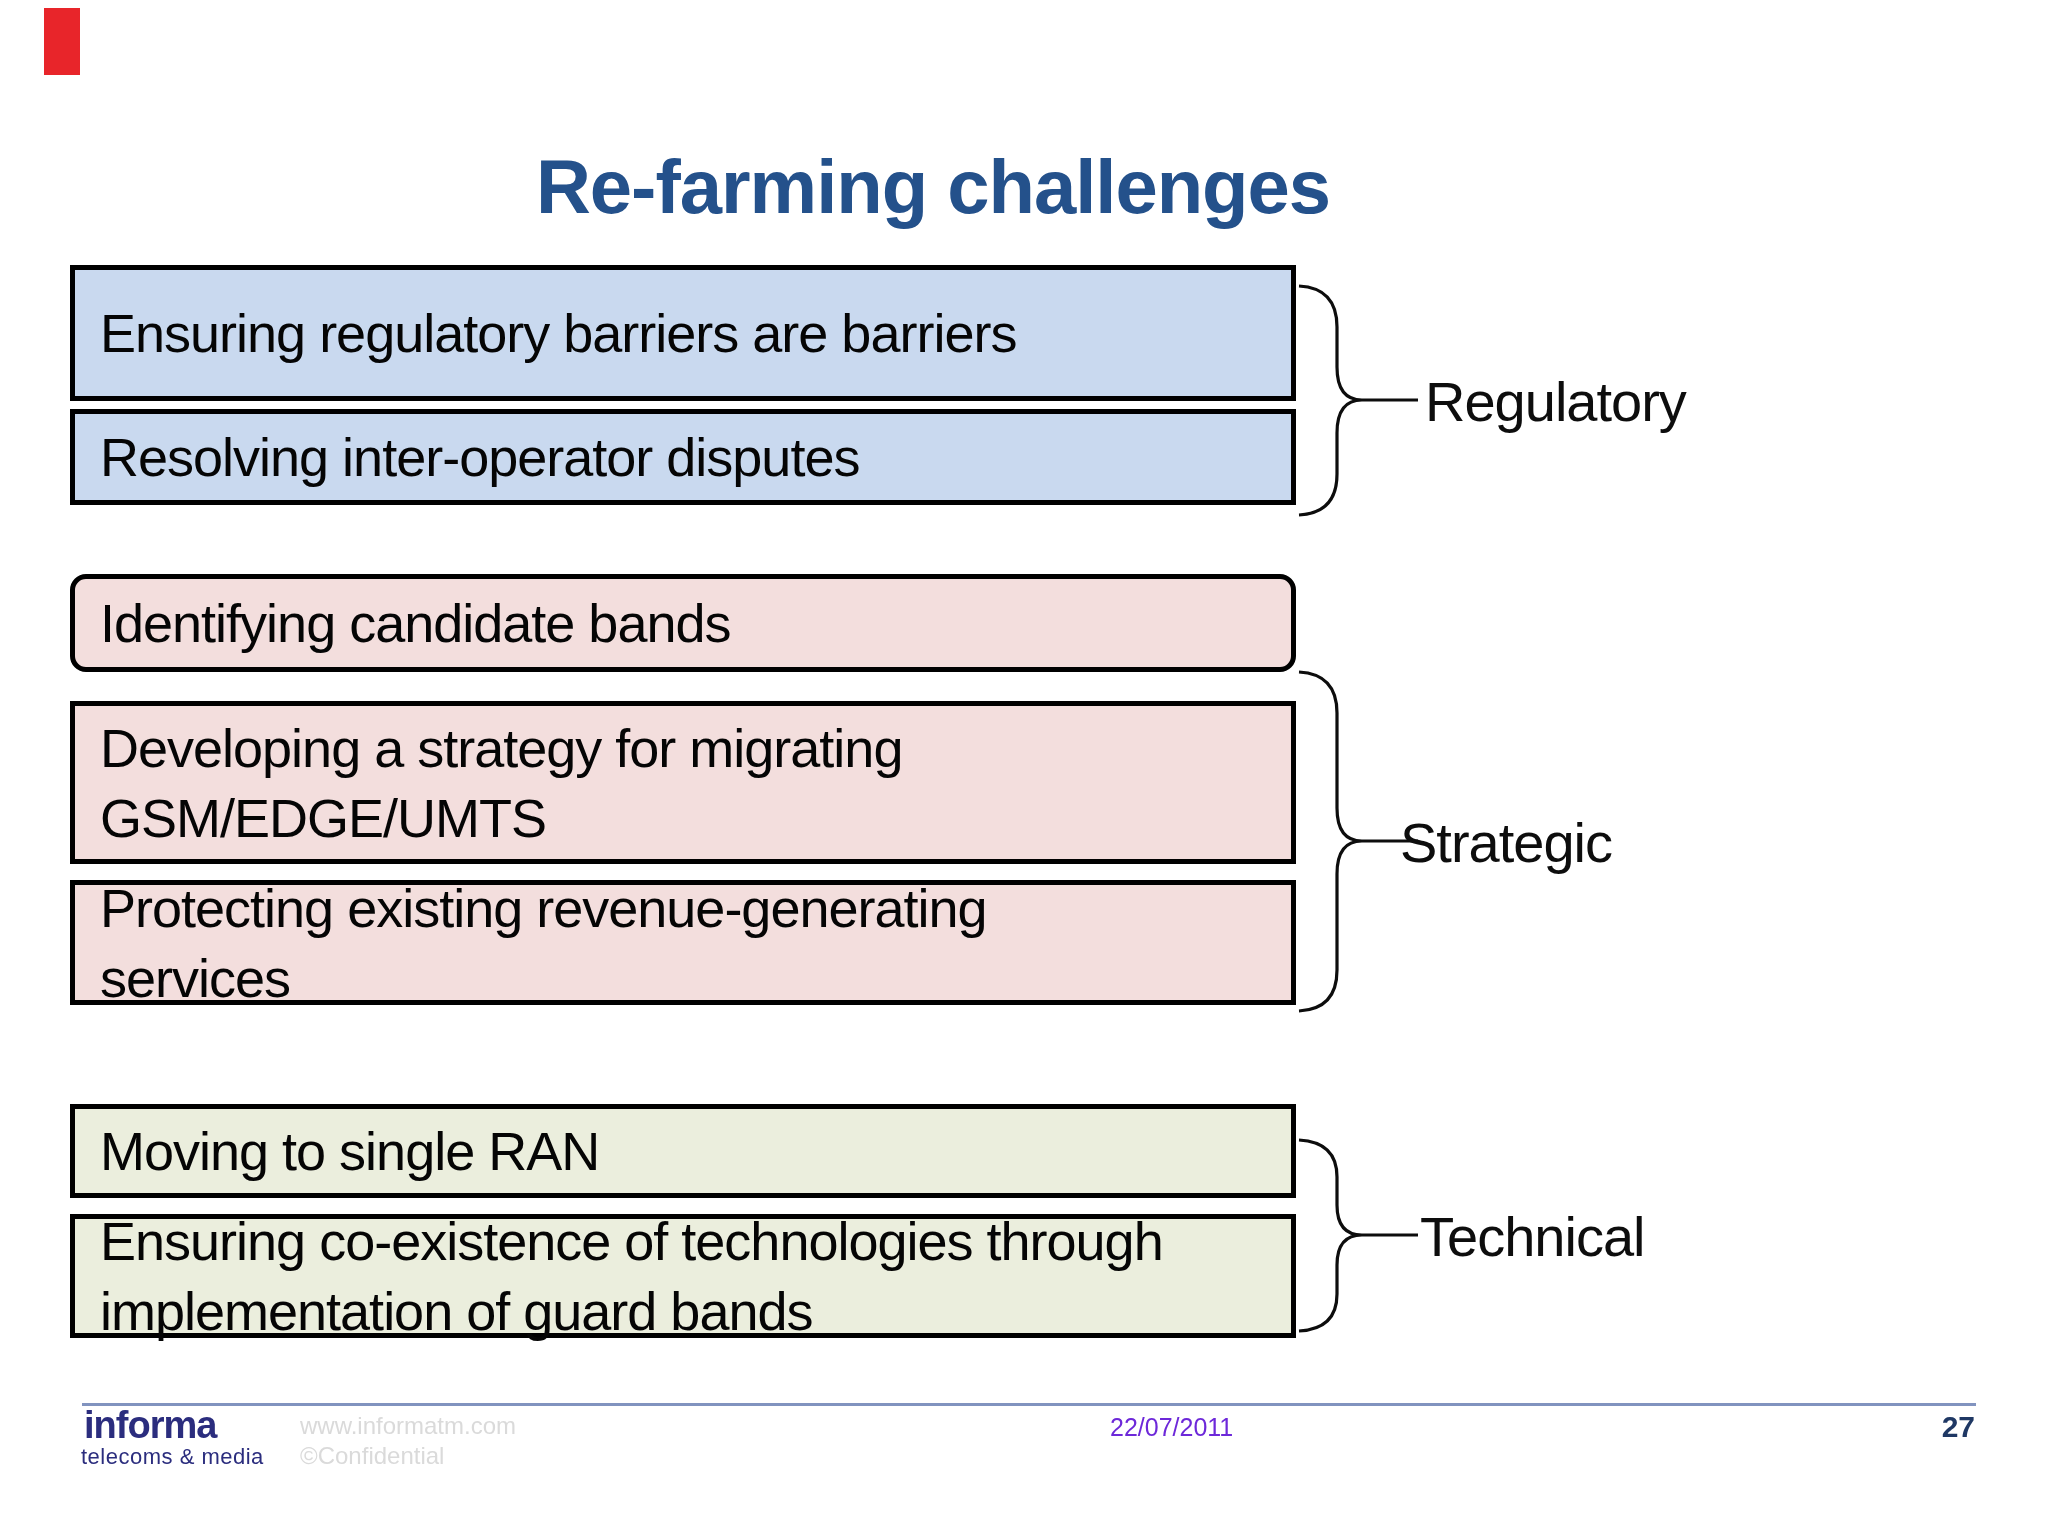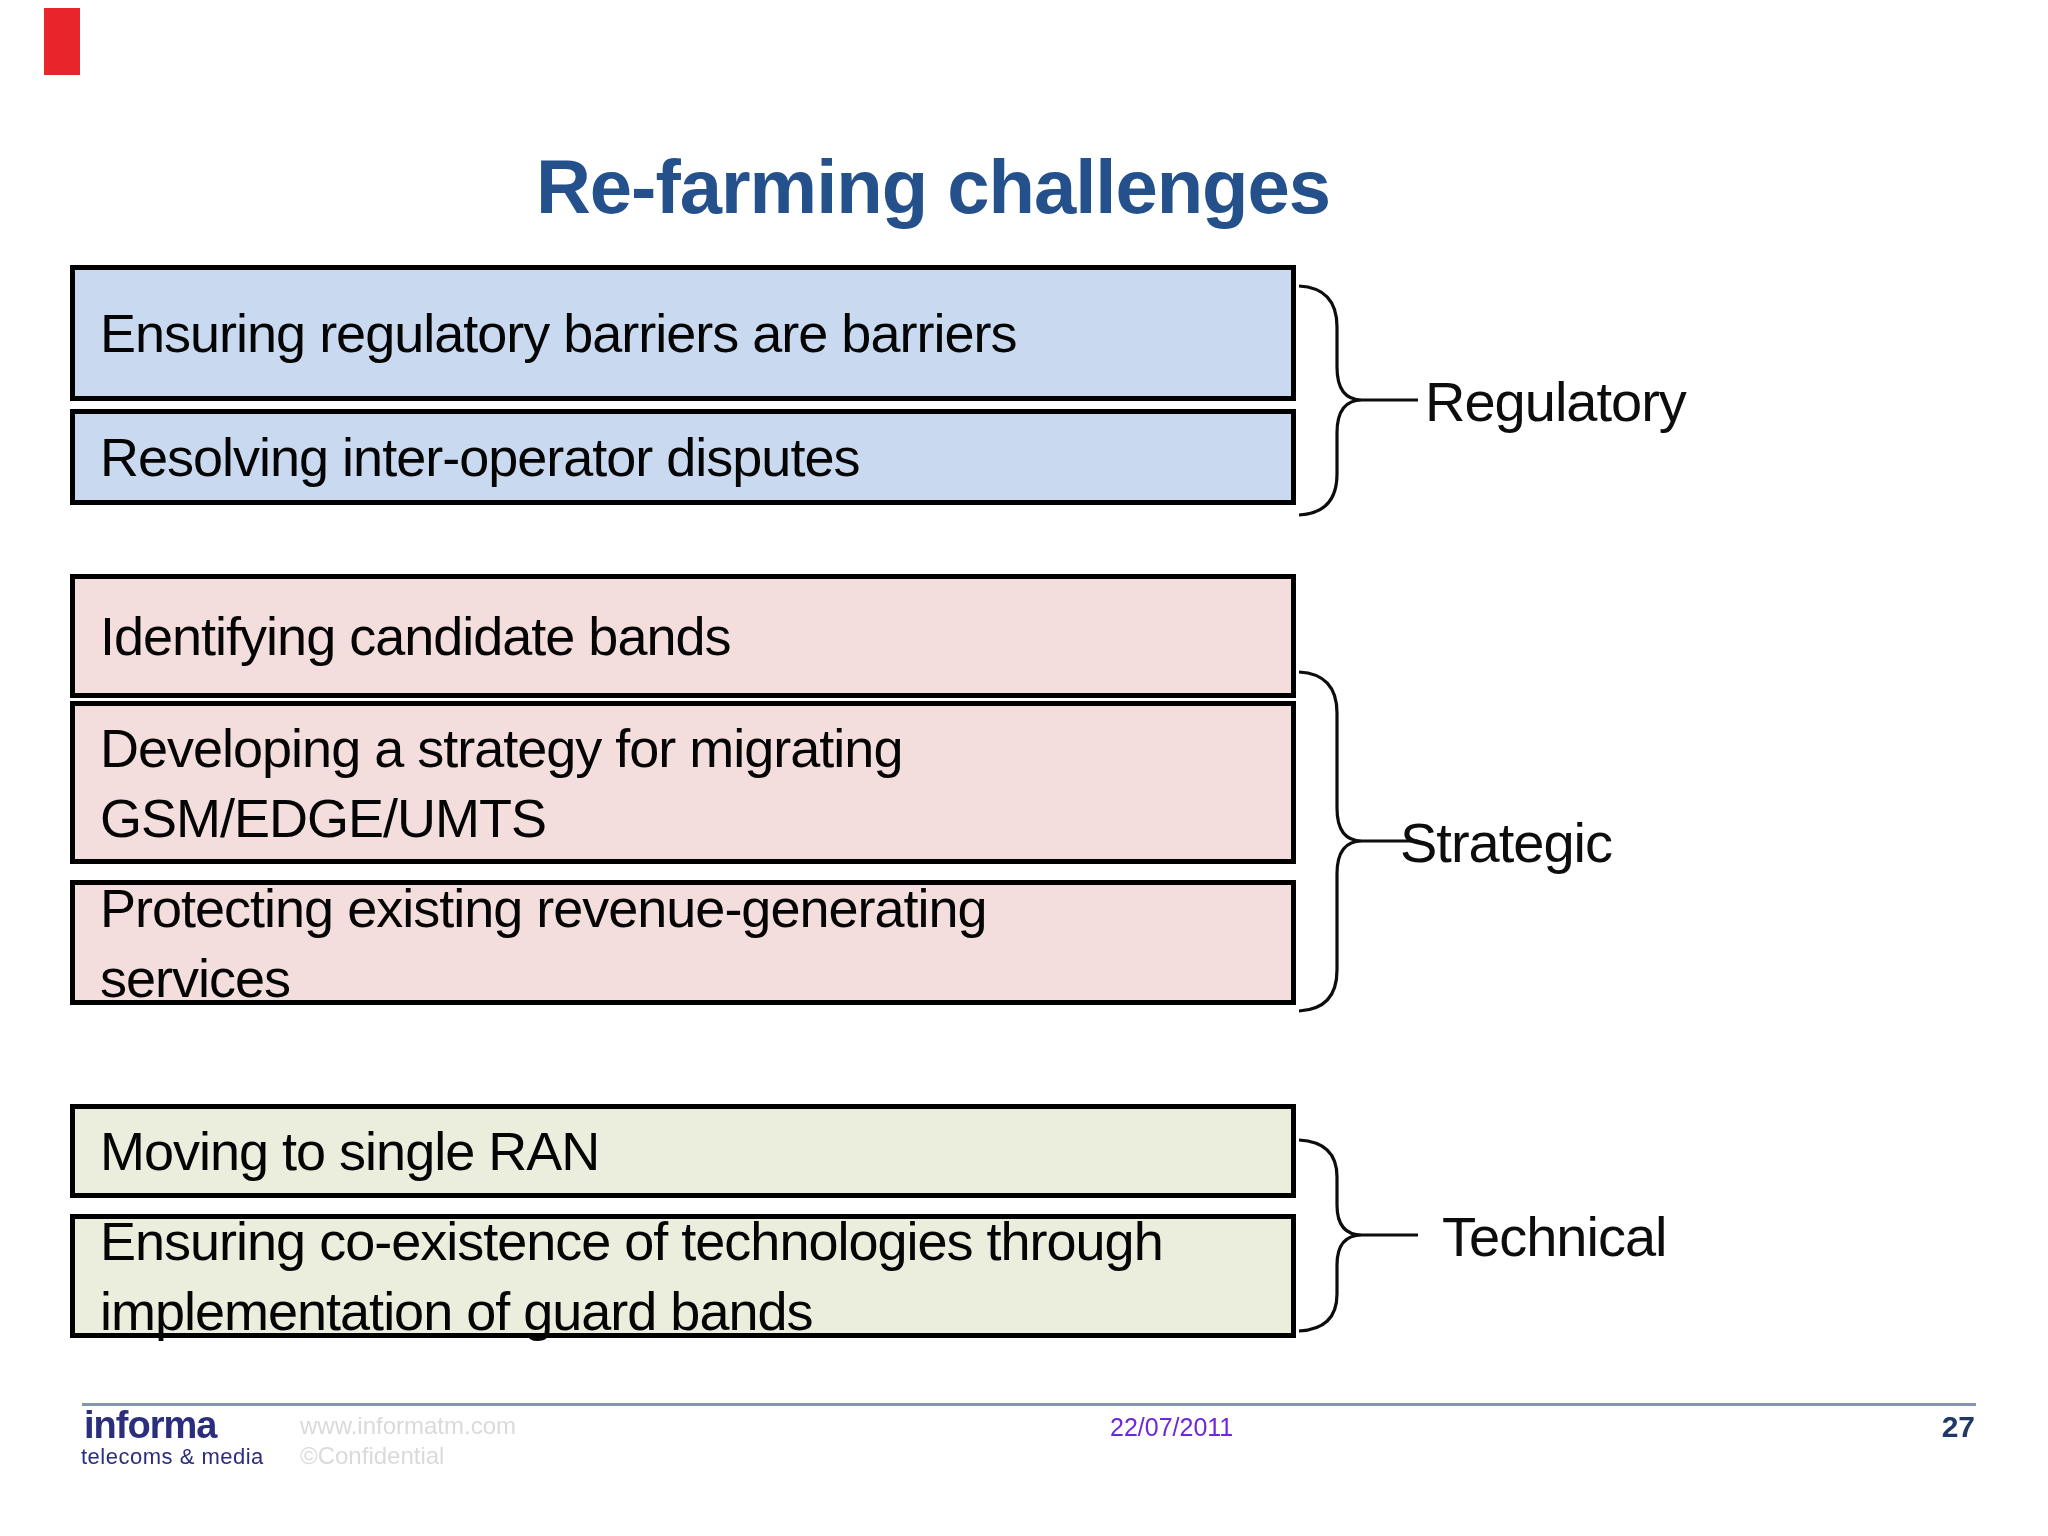--- a/index.html
+++ b/index.html
@@ -28,36 +28,36 @@
     padding:4px 18px 4px 25px;
     font-size:54px;letter-spacing:-1px;line-height:70px;
     white-space:pre-line;
     color:#050505;
   }
   .fill-blue{background:#c9d9ef;}
   .fill-pink{background:#f3dedd;}
   .fill-green{background:#ebeedd;}
   .box-r1{top:265px;height:136px;}
   .box-r2{top:409px;height:96px;}
-  .box-s1{top:574px;height:124px;}
+  .box-s1{top:574px;height:98px;border-radius:16px;}
   .box-s2{top:701px;height:163px;}
   .box-s3{top:880px;height:125px;}
   .box-t1{top:1104px;height:94px;}
   .box-t2{top:1214px;height:124px;}
   .brace{position:absolute;left:1296px;}
   .brace svg{display:block;}
   .brace path{stroke:#0d0d0d;stroke-width:3.2;fill:none;}
   .group-label{
     position:absolute;
     font-size:56px;letter-spacing:-1px;line-height:1;
     color:#0d0d0d;white-space:nowrap;
   }
   .label-regulatory{left:1425px;top:374px;}
   .label-strategic{left:1400px;top:815px;}
-  .label-technical{left:1420px;top:1209px;margin-left:22px;}
+  .label-technical{left:1420px;top:1209px;}
   .footer-divider{
     position:absolute;left:82px;top:1403px;width:1894px;height:3px;
     background:#8193bf;
   }
   .logo-word{
     position:absolute;left:84px;top:1404px;
     font-size:38px;font-weight:bold;letter-spacing:-1px;
     color:#2b2d7e;
   }
   .logo-sub{

